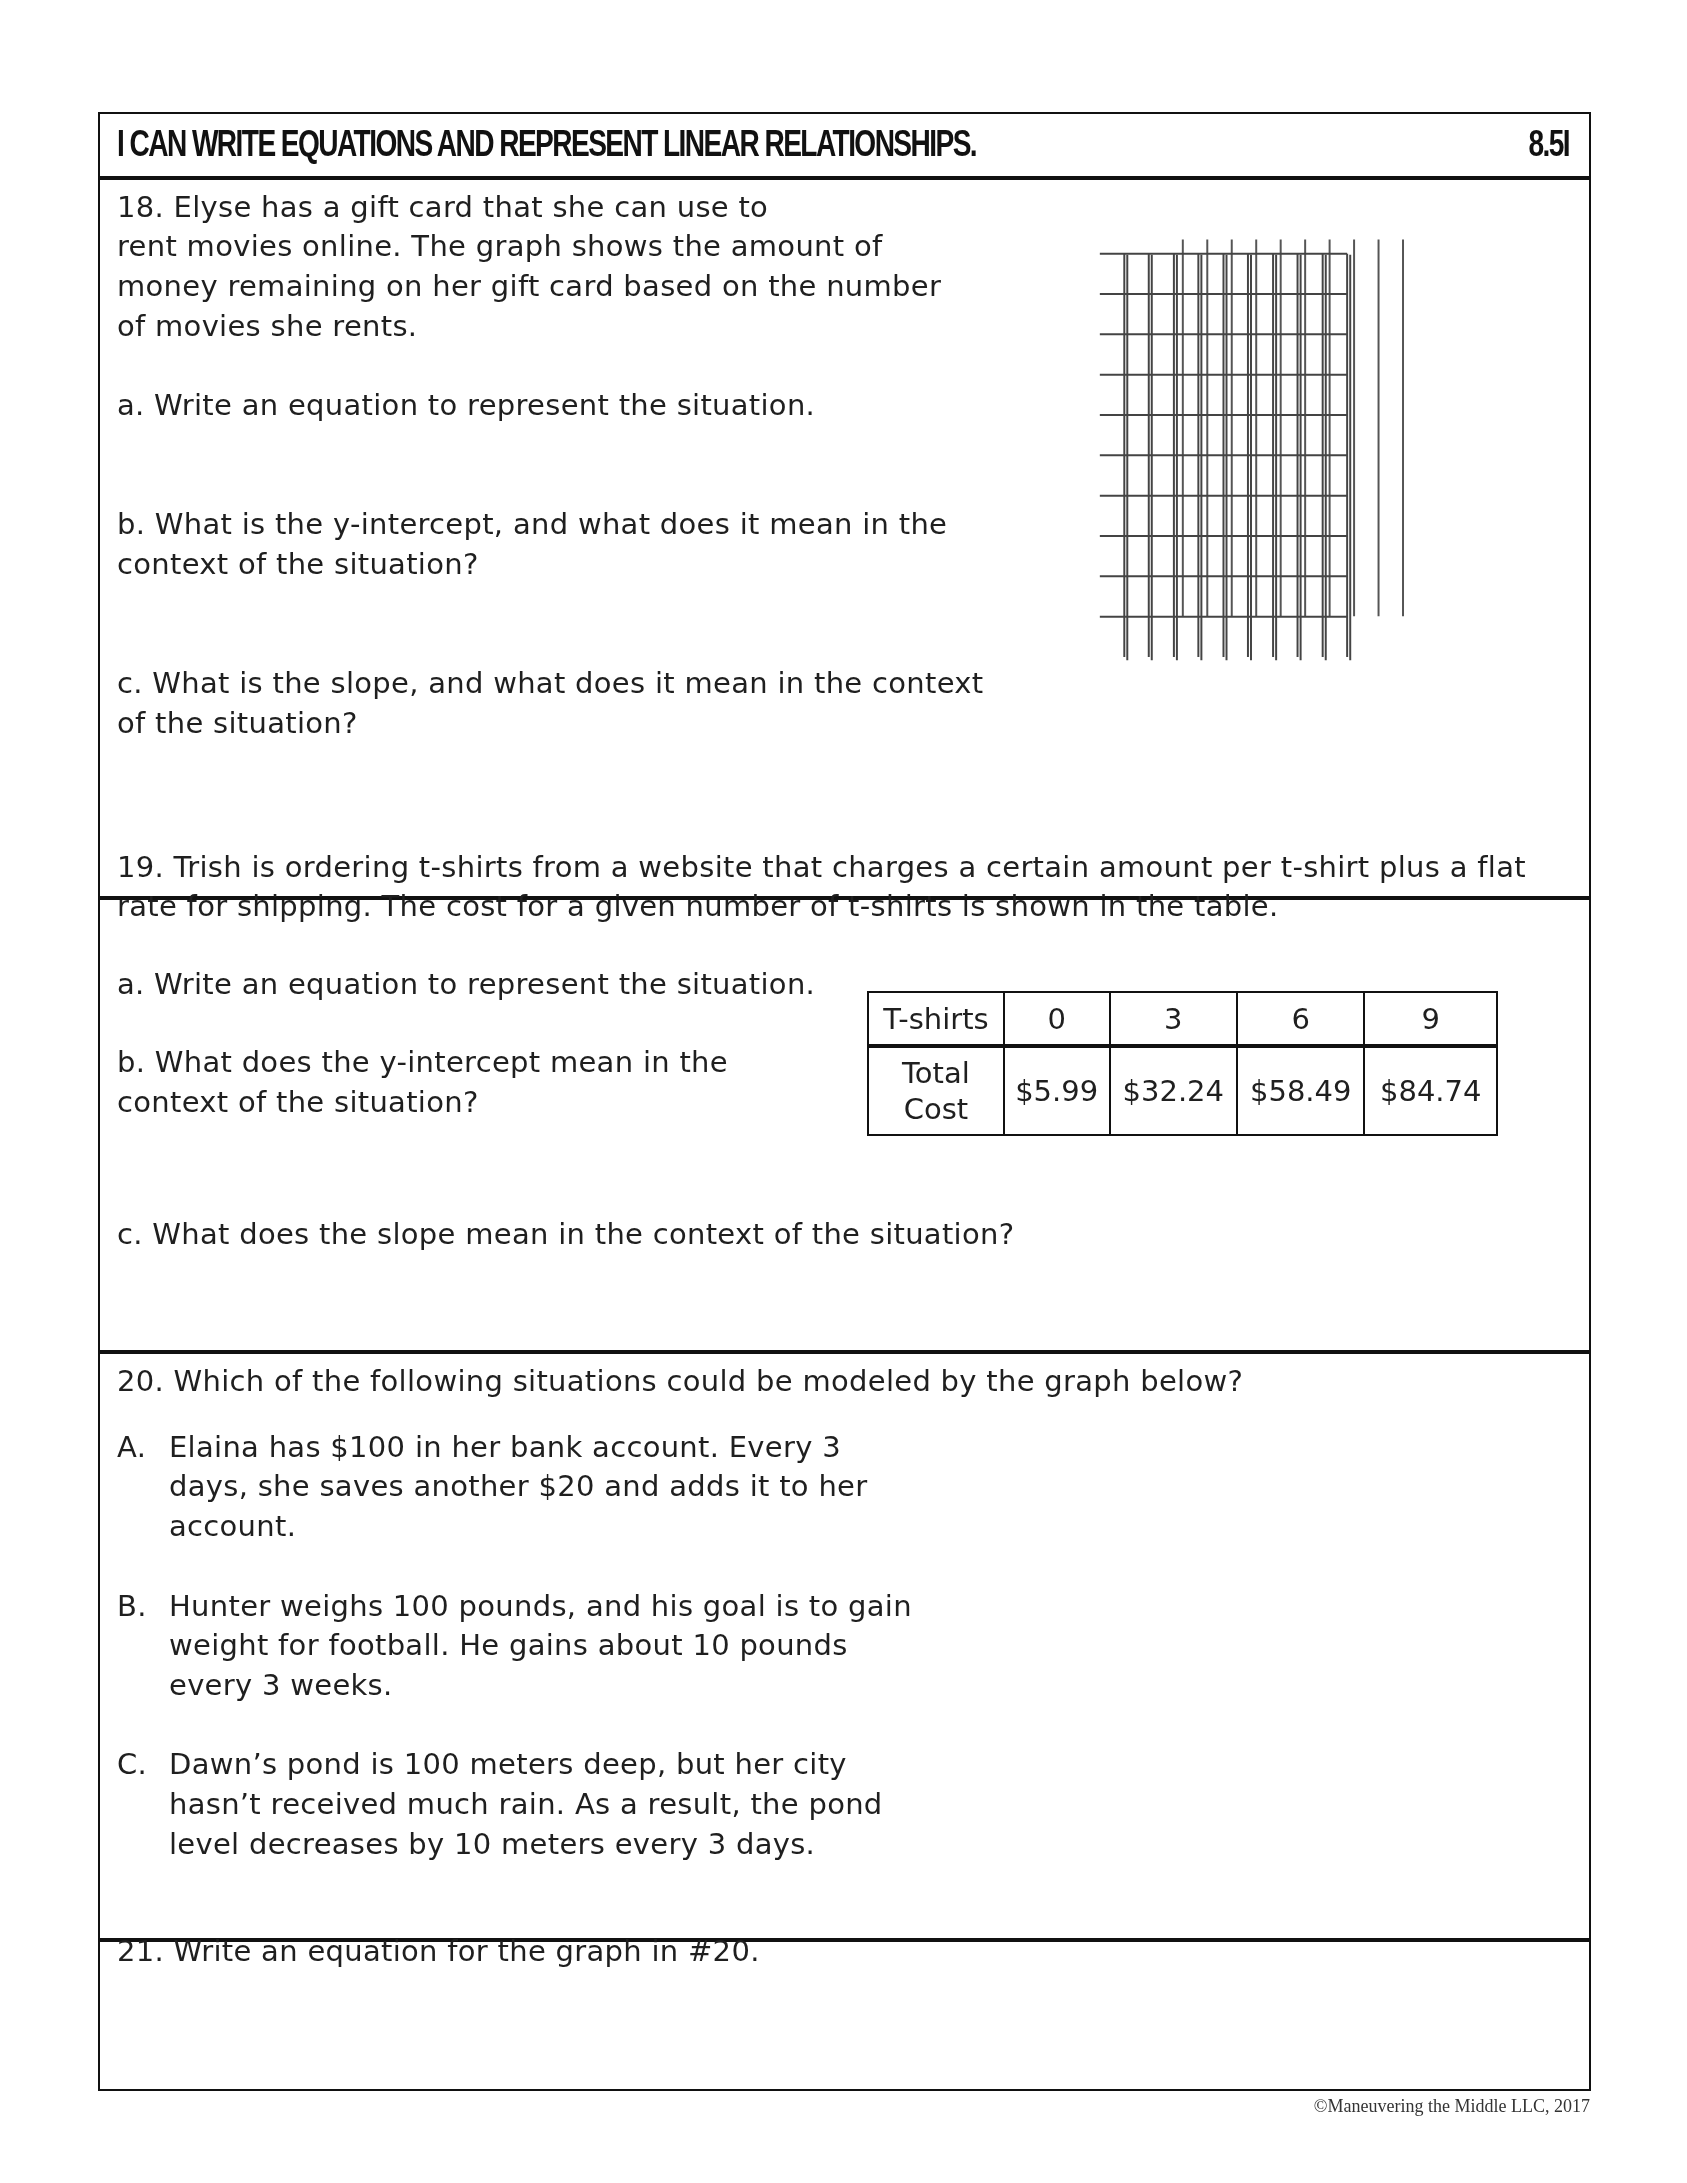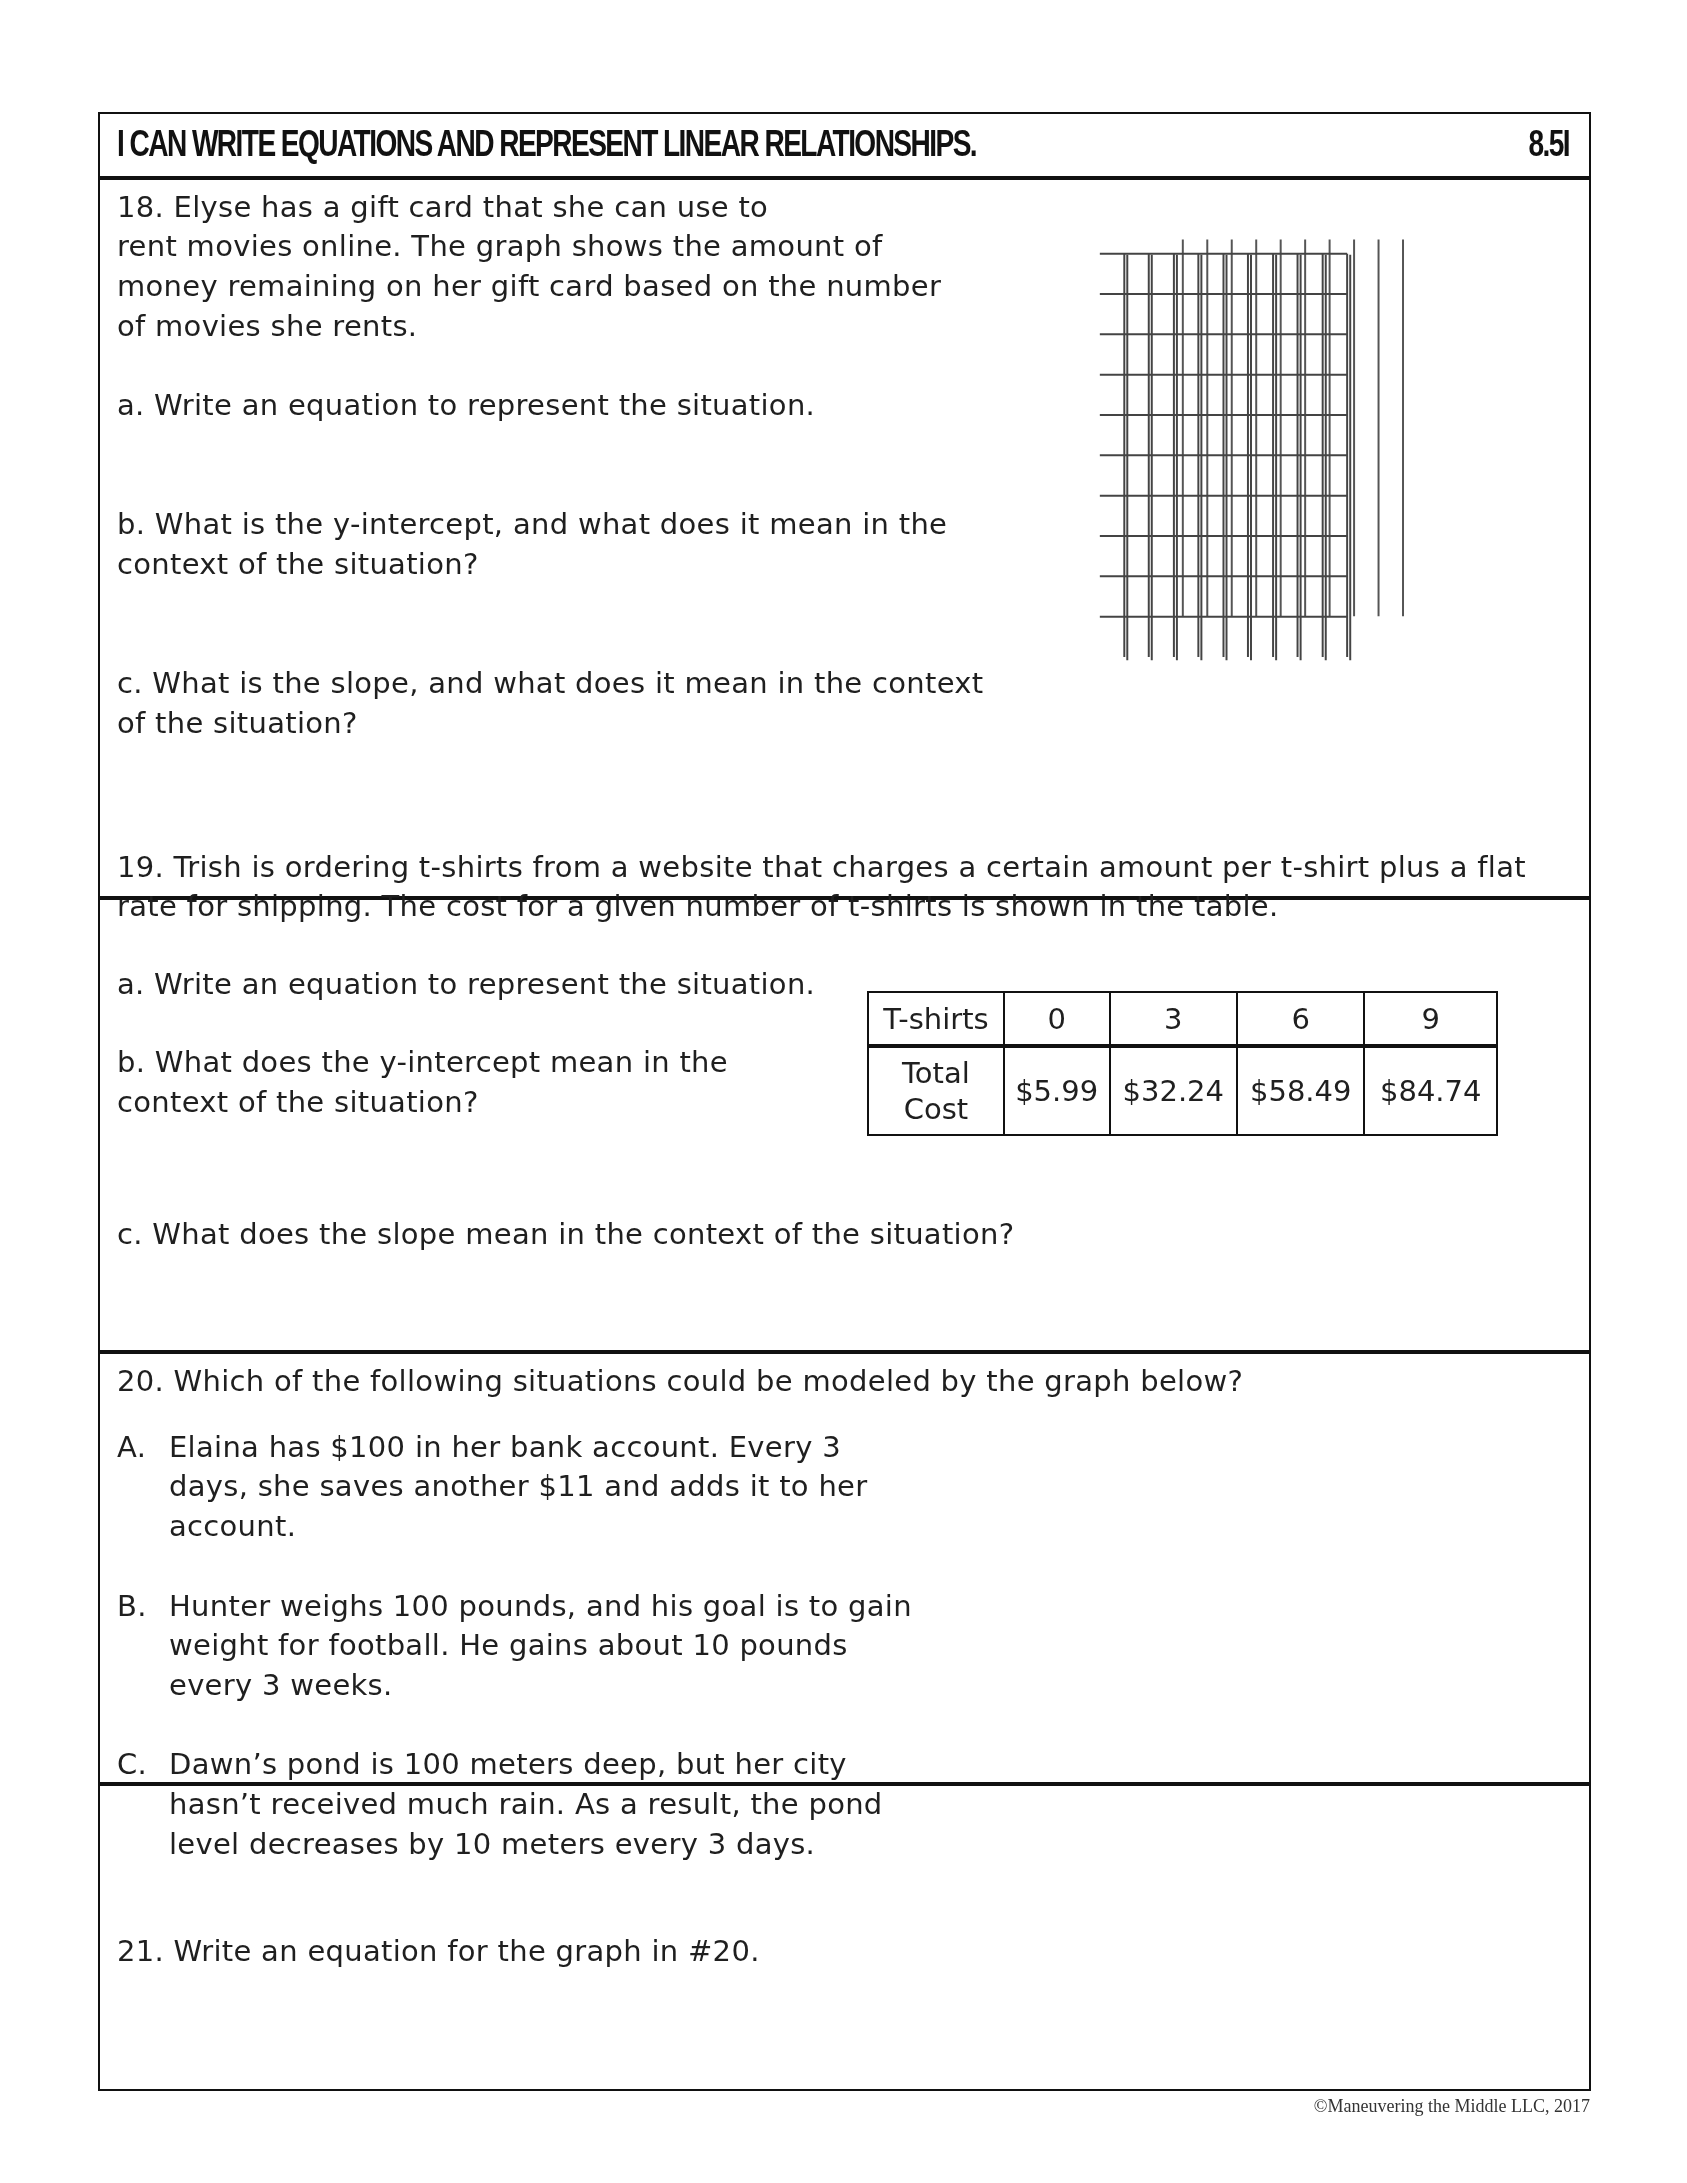--- a/index.html
+++ b/index.html
@@ -80,26 +80,26 @@
         </td>
         <td>$5.99</td>
         <td>$32.24</td>
         <td>$58.49</td>
         <td>$84.74</td>
       </tr>
     </tbody>
       </table>
   </div>
 
-  <div class="section" style="top:1240px; height:432px;">
+  <div class="section" style="top:1240px; height:588px;">
     <div class="txt" style="left:17px; top:6.6px;">20. Which of the following situations could be modeled by the graph below?</div>
 
     <div class="txt" style="left:17px; top:73px;">A.</div>
     <div class="txt" style="left:69px; top:73px;">Elaina has $100 in her bank account. Every 3</div>
-    <div class="txt" style="left:69px; top:112px;">days, she saves another $11 and adds it to her</div>
+    <div class="txt" style="left:69px; top:112px;">days, she saves another $20 and adds it to her</div>
     <div class="txt" style="left:69px; top:152px;">account.</div>
 
     <div class="txt" style="left:17px; top:232px;">B.</div>
     <div class="txt" style="left:69px; top:232px;">Hunter weighs 100 pounds, and his goal is to gain</div>
     <div class="txt" style="left:69px; top:271px;">weight for football. He gains about 10 pounds</div>
     <div class="txt" style="left:69px; top:311px;">every 3 weeks.</div>
 
     <div class="txt" style="left:17px; top:390px;">C.</div>
     <div class="txt" style="left:69px; top:390px;">Dawn’s pond is 100 meters deep, but her city</div>
     <div class="txt" style="left:69px; top:430px;">hasn’t received much rain. As a result, the pond</div>

